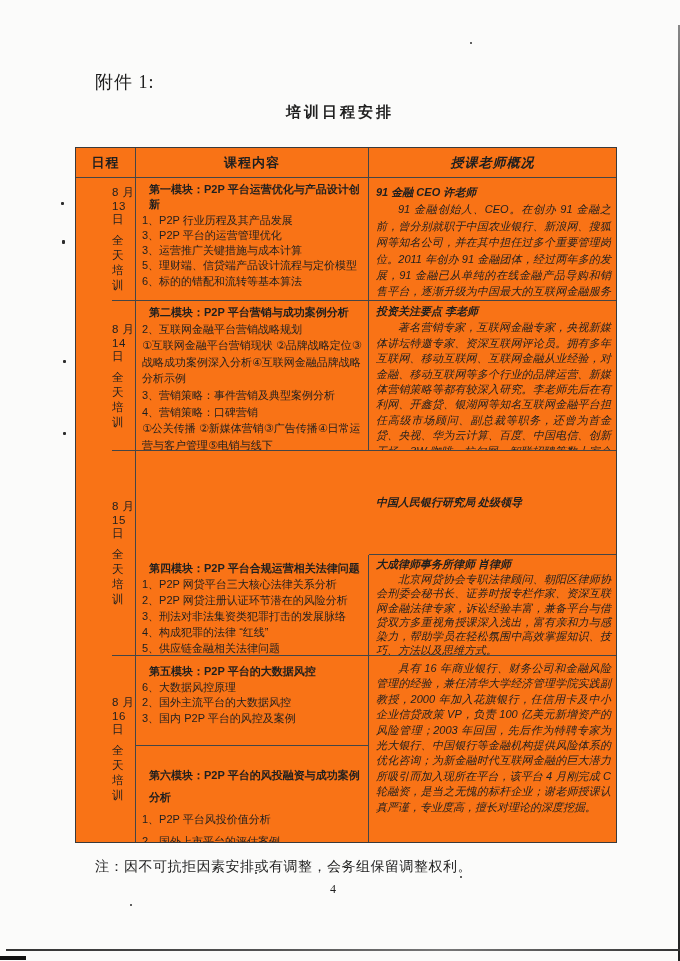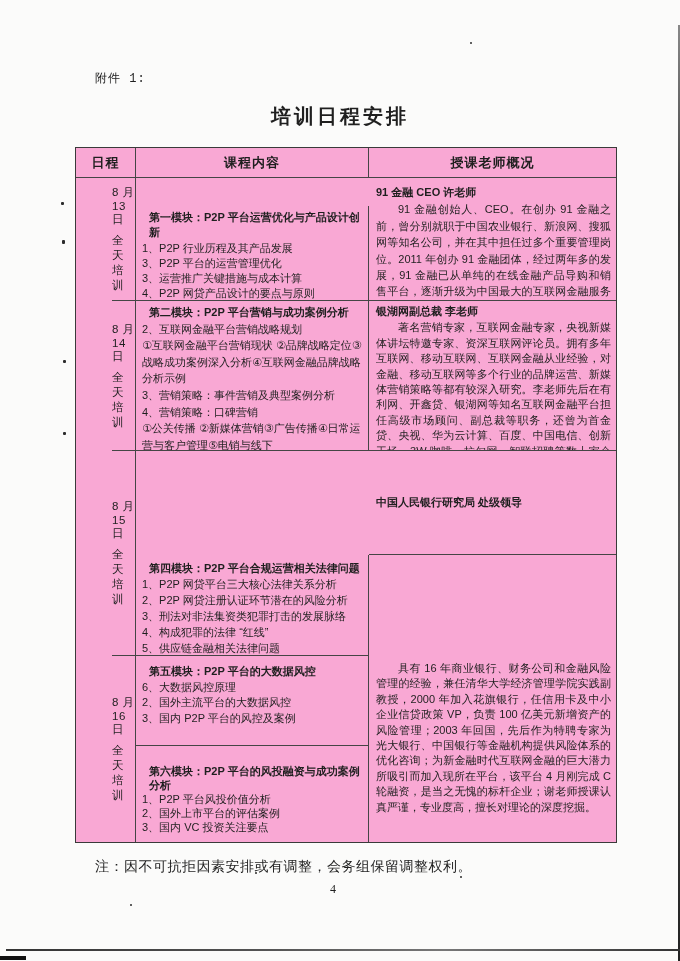--- a/index.html
+++ b/index.html
@@ -1,48 +1,48 @@
 <!DOCTYPE html>
 <html><head>
 <meta charset="utf-8">
 <style>
   html,body{margin:0;padding:0;}
   body{width:680px;height:961px;position:relative;background:#fbfbfa;
        font-family:"Liberation Sans","DejaVu Sans",sans-serif;color:#1f1f1f;overflow:hidden;}
   .page{position:absolute;inset:0;}
 
-  .attachment{position:absolute;left:95px;top:70px;font-family:Liberation Mono, monospace;
-              font-size:12px;letter-spacing:1px;}
+  .attachment{position:absolute;left:95px;top:70px;font-family:Liberation Serif, serif;
+              font-size:18px;letter-spacing:1px;}
   .doc-title{position:absolute;left:0;right:0;top:103px;text-align:center;
-             font-size:20px;font-weight:bold;letter-spacing:3px;}
+             font-size:15px;font-weight:bold;letter-spacing:3px;}
 
   .schedule{position:absolute;left:75px;top:147px;width:542px;height:696px;
             border:1.6px solid #3a3a3a;box-sizing:border-box;
             display:grid;
             grid-template-columns:60px 233px 1fr;
             grid-template-rows:30px 123px 150px 104px 101px 90px 1fr;
-            background:#f9a8d4;}
+            background:#f97316;}
   .cell{border-right:1px solid #454545;border-bottom:1px solid #454545;
         box-sizing:border-box;overflow:hidden;font-size:11px;}
-  .lastcol{border-right:none;}
+  .lastcol{border-right:none;font-style:italic;}
   .lastrow{border-bottom:none;}
 
   .th{display:flex;align-items:center;justify-content:center;
       font-weight:bold;font-size:13px;letter-spacing:1px;}
 
   .datecell{display:flex;flex-direction:column;align-items:center;justify-content:center;
             gap:6px;font-size:11.5px;letter-spacing:0.5px;margin-left:36px;}
 
   .content{padding:4px 3px 0 6px;line-height:15.3px;}
   .content .module-title{font-weight:bold;padding-left:7px;}
   .cm2{line-height:16.6px;padding-top:3px;}
   .cm3{line-height:14.5px;padding-top:2px;}
   .cm4{line-height:16px;padding-top:5px;}
   .cm5{line-height:15.5px;padding-top:8px;}
-  .cm6{line-height:14px;padding-top:18px;}
+  .cm6{line-height:22px;padding-top:18px;}
 
   .teacher{padding:4px 5px 0 7px;}
   .teacher .t-title{font-weight:bold;margin-bottom:1px;}
   .teacher .t-bio{text-align:justify;text-indent:2em;}
   .t1{line-height:16.4px;padding-top:6px;}
   .t2{line-height:15.4px;padding-top:3px;}
   .t3{display:flex;align-items:center;padding:0 0 0 7px;font-weight:bold;}
   .t4{line-height:14.2px;padding-top:2px;}
   .t5{line-height:15.4px;padding-top:5px;}
 
@@ -70,26 +70,25 @@
   <div class="schedule">
 
     <div class="cell th" style="grid-column:1;grid-row:1;">日程</div>
     <div class="cell th" style="grid-column:2;grid-row:1;">课程内容</div>
     <div class="cell th lastcol" style="grid-column:3;grid-row:1;">授课老师概况</div>
 
     <div class="cell datecell" style="grid-column:1;grid-row:2;">
       <span>8 月 13 日</span>
       <span>全天培训</span>
     </div>
-    <div class="cell content" style="grid-column:2;grid-row:2;margin-top:28px;">
+    <div class="cell content" style="grid-column:2;grid-row:2;">
       <div class="module-title">第一模块：P2P 平台运营优化与产品设计创新</div>
       <div>1、P2P 行业历程及其产品发展</div>
       <div>3、P2P 平台的运营管理优化</div>
       <div>3、运营推广关键措施与成本计算</div>
-      <div>4、P2P 网贷产品设计的要点与原则</div>
       <div>5、理财端、信贷端产品设计流程与定价模型</div>
       <div>6、标的的错配和流转等基本算法</div>
 
     </div>
     <div class="cell teacher t1 lastcol" style="grid-column:3;grid-row:2;">
       <div class="t-title">91 金融 CEO 许老师</div>
       <div class="t-bio">91 金融创始人、CEO。在创办 91 金融之前，曾分别就职于中国农业银行、新浪网、搜狐网等知名公司，并在其中担任过多个重要管理岗位。2011 年创办 91 金融团体，经过两年多的发展，91 金融已从单纯的在线金融产品导购和销售平台，逐渐升级为中国最大的互联网金融服务提供商。</div>
     </div>
 
     <div class="cell datecell" style="grid-column:1;grid-row:3;">
@@ -98,38 +97,42 @@
     </div>
     <div class="cell content cm2" style="grid-column:2;grid-row:3;">
       <div class="module-title">第二模块：P2P 平台营销与成功案例分析</div>
       <div>2、互联网金融平台营销战略规划</div>
       <div>①互联网金融平台营销现状 ②品牌战略定位③战略成功案例深入分析④互联网金融品牌战略分析示例</div>
       <div>3、营销策略：事件营销及典型案例分析</div>
       <div>4、营销策略：口碑营销</div>
       <div>①公关传播 ②新媒体营销③广告传播④日常运营与客户管理⑤电销与线下</div>
     </div>
     <div class="cell teacher t2 lastcol" style="grid-column:3;grid-row:3;">
-      <div class="t-title">银湖网副总裁 李老师</div>
+      <div class="t-title">投资关注要点 李老师</div>
       <div class="t-bio">著名营销专家，互联网金融专家，央视新媒体讲坛特邀专家、资深互联网评论员。拥有多年互联网、移动互联网、互联网金融从业经验，对金融、移动互联网等多个行业的品牌运营、新媒体营销策略等都有较深入研究。李老师先后在有利网、开鑫贷、银湖网等知名互联网金融平台担任高级市场顾问、副总裁等职务，还曾为首金贷、央视、华为云计算、百度、中国电信、创新工场、3W 咖啡、拉勾网、智联招聘等数十家企业提供相关培训和市场营销顾问服务。</div>
     </div>
 
     <div class="cell datecell" style="grid-column:1;grid-row:4 / span 2;">
       <span>8 月 15 日</span>
       <span>全天培训</span>
     </div>
     <div class="cell teacher t3 lastcol" style="grid-column:3;grid-row:4;">
       <div class="t-title">中国人民银行研究局 处级领导</div>
     </div>
     <div class="cell content cm4" style="grid-column:2;grid-row:5;">
       <div class="module-title">第四模块：P2P 平台合规运营相关法律问题</div>
       <div>1、P2P 网贷平台三大核心法律关系分析</div>
       <div>2、P2P 网贷注册认证环节潜在的风险分析</div>
       <div>3、刑法对非法集资类犯罪打击的发展脉络</div>
       <div>4、构成犯罪的法律 “红线”</div>
       <div>5、供应链金融相关法律问题</div>
+    </div>
+    <div class="cell teacher t4 lastcol" style="grid-column:3;grid-row:5;">
+      <div class="t-title">大成律师事务所律师 肖律师</div>
+      <div class="t-bio">北京网贷协会专职法律顾问、朝阳区律师协会刑委会秘书长、证券时报专栏作家、资深互联网金融法律专家，诉讼经验丰富，兼备平台与借贷双方多重视角授课深入浅出，富有亲和力与感染力，帮助学员在轻松氛围中高效掌握知识、技巧、方法以及思维方式。</div>
     </div>
 
     <div class="cell datecell lastrow" style="grid-column:1;grid-row:6 / span 2;">
       <span>8 月 16 日</span>
       <span>全天培训</span>
     </div>
     <div class="cell content cm5" style="grid-column:2;grid-row:6;">
       <div class="module-title">第五模块：P2P 平台的大数据风控</div>
       <div>6、大数据风控原理</div>
       <div>2、国外主流平台的大数据风控</div>

